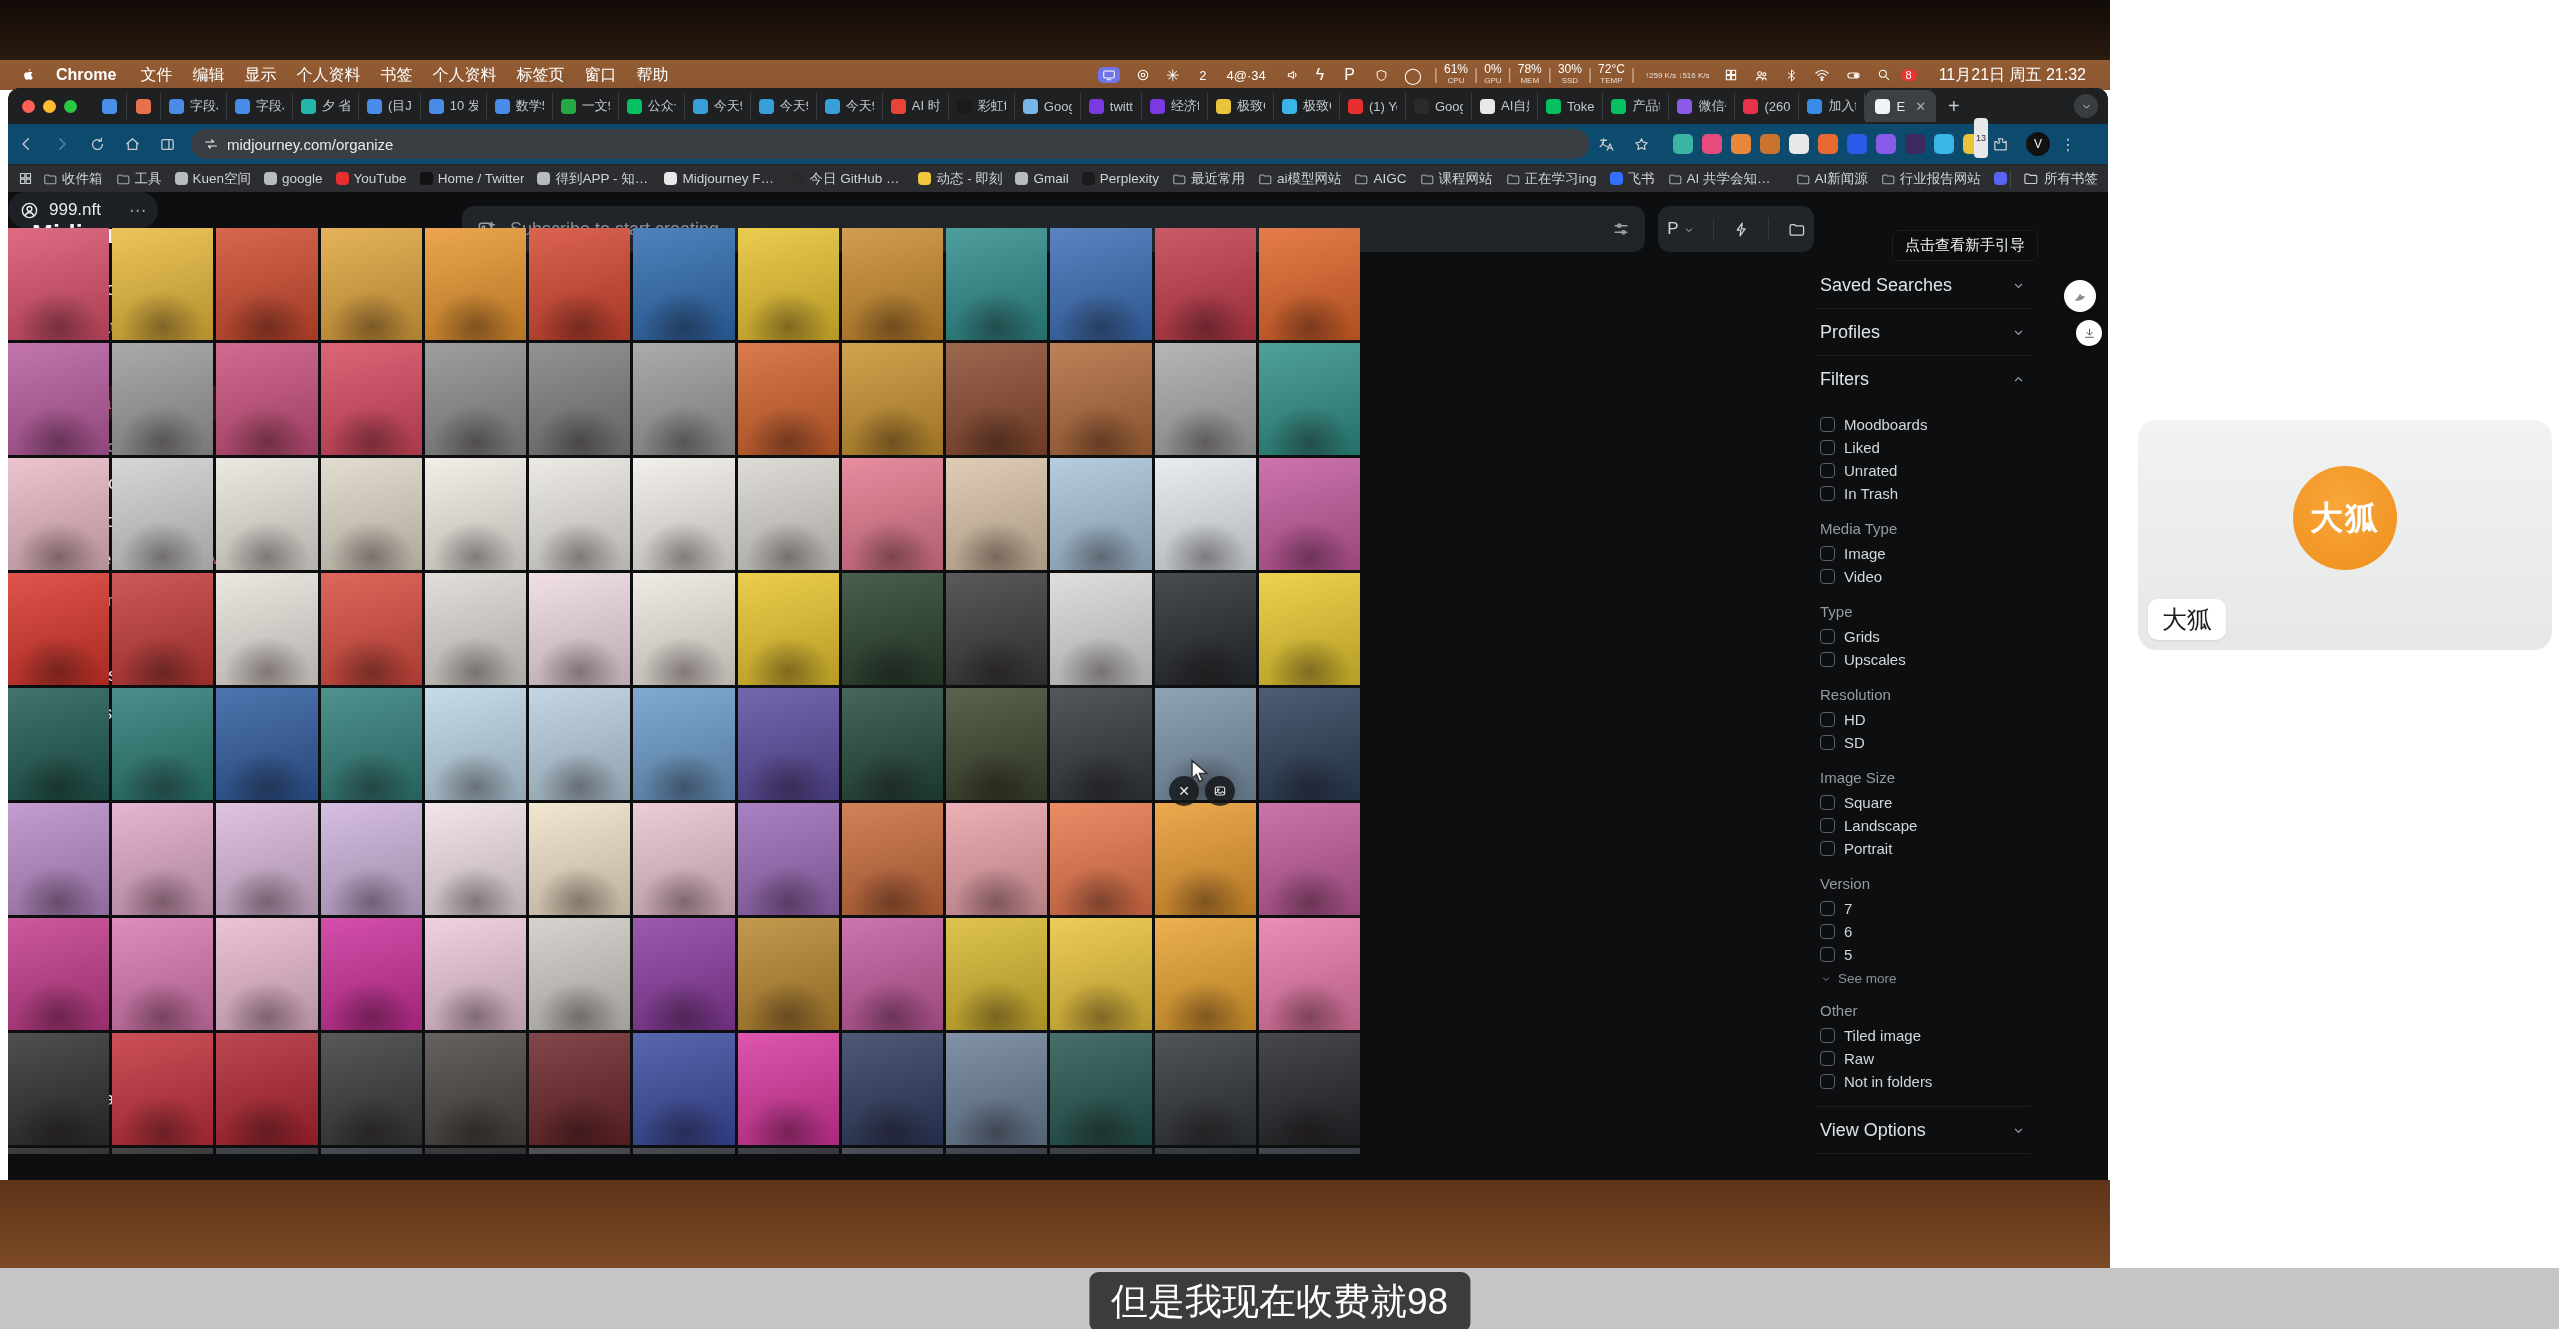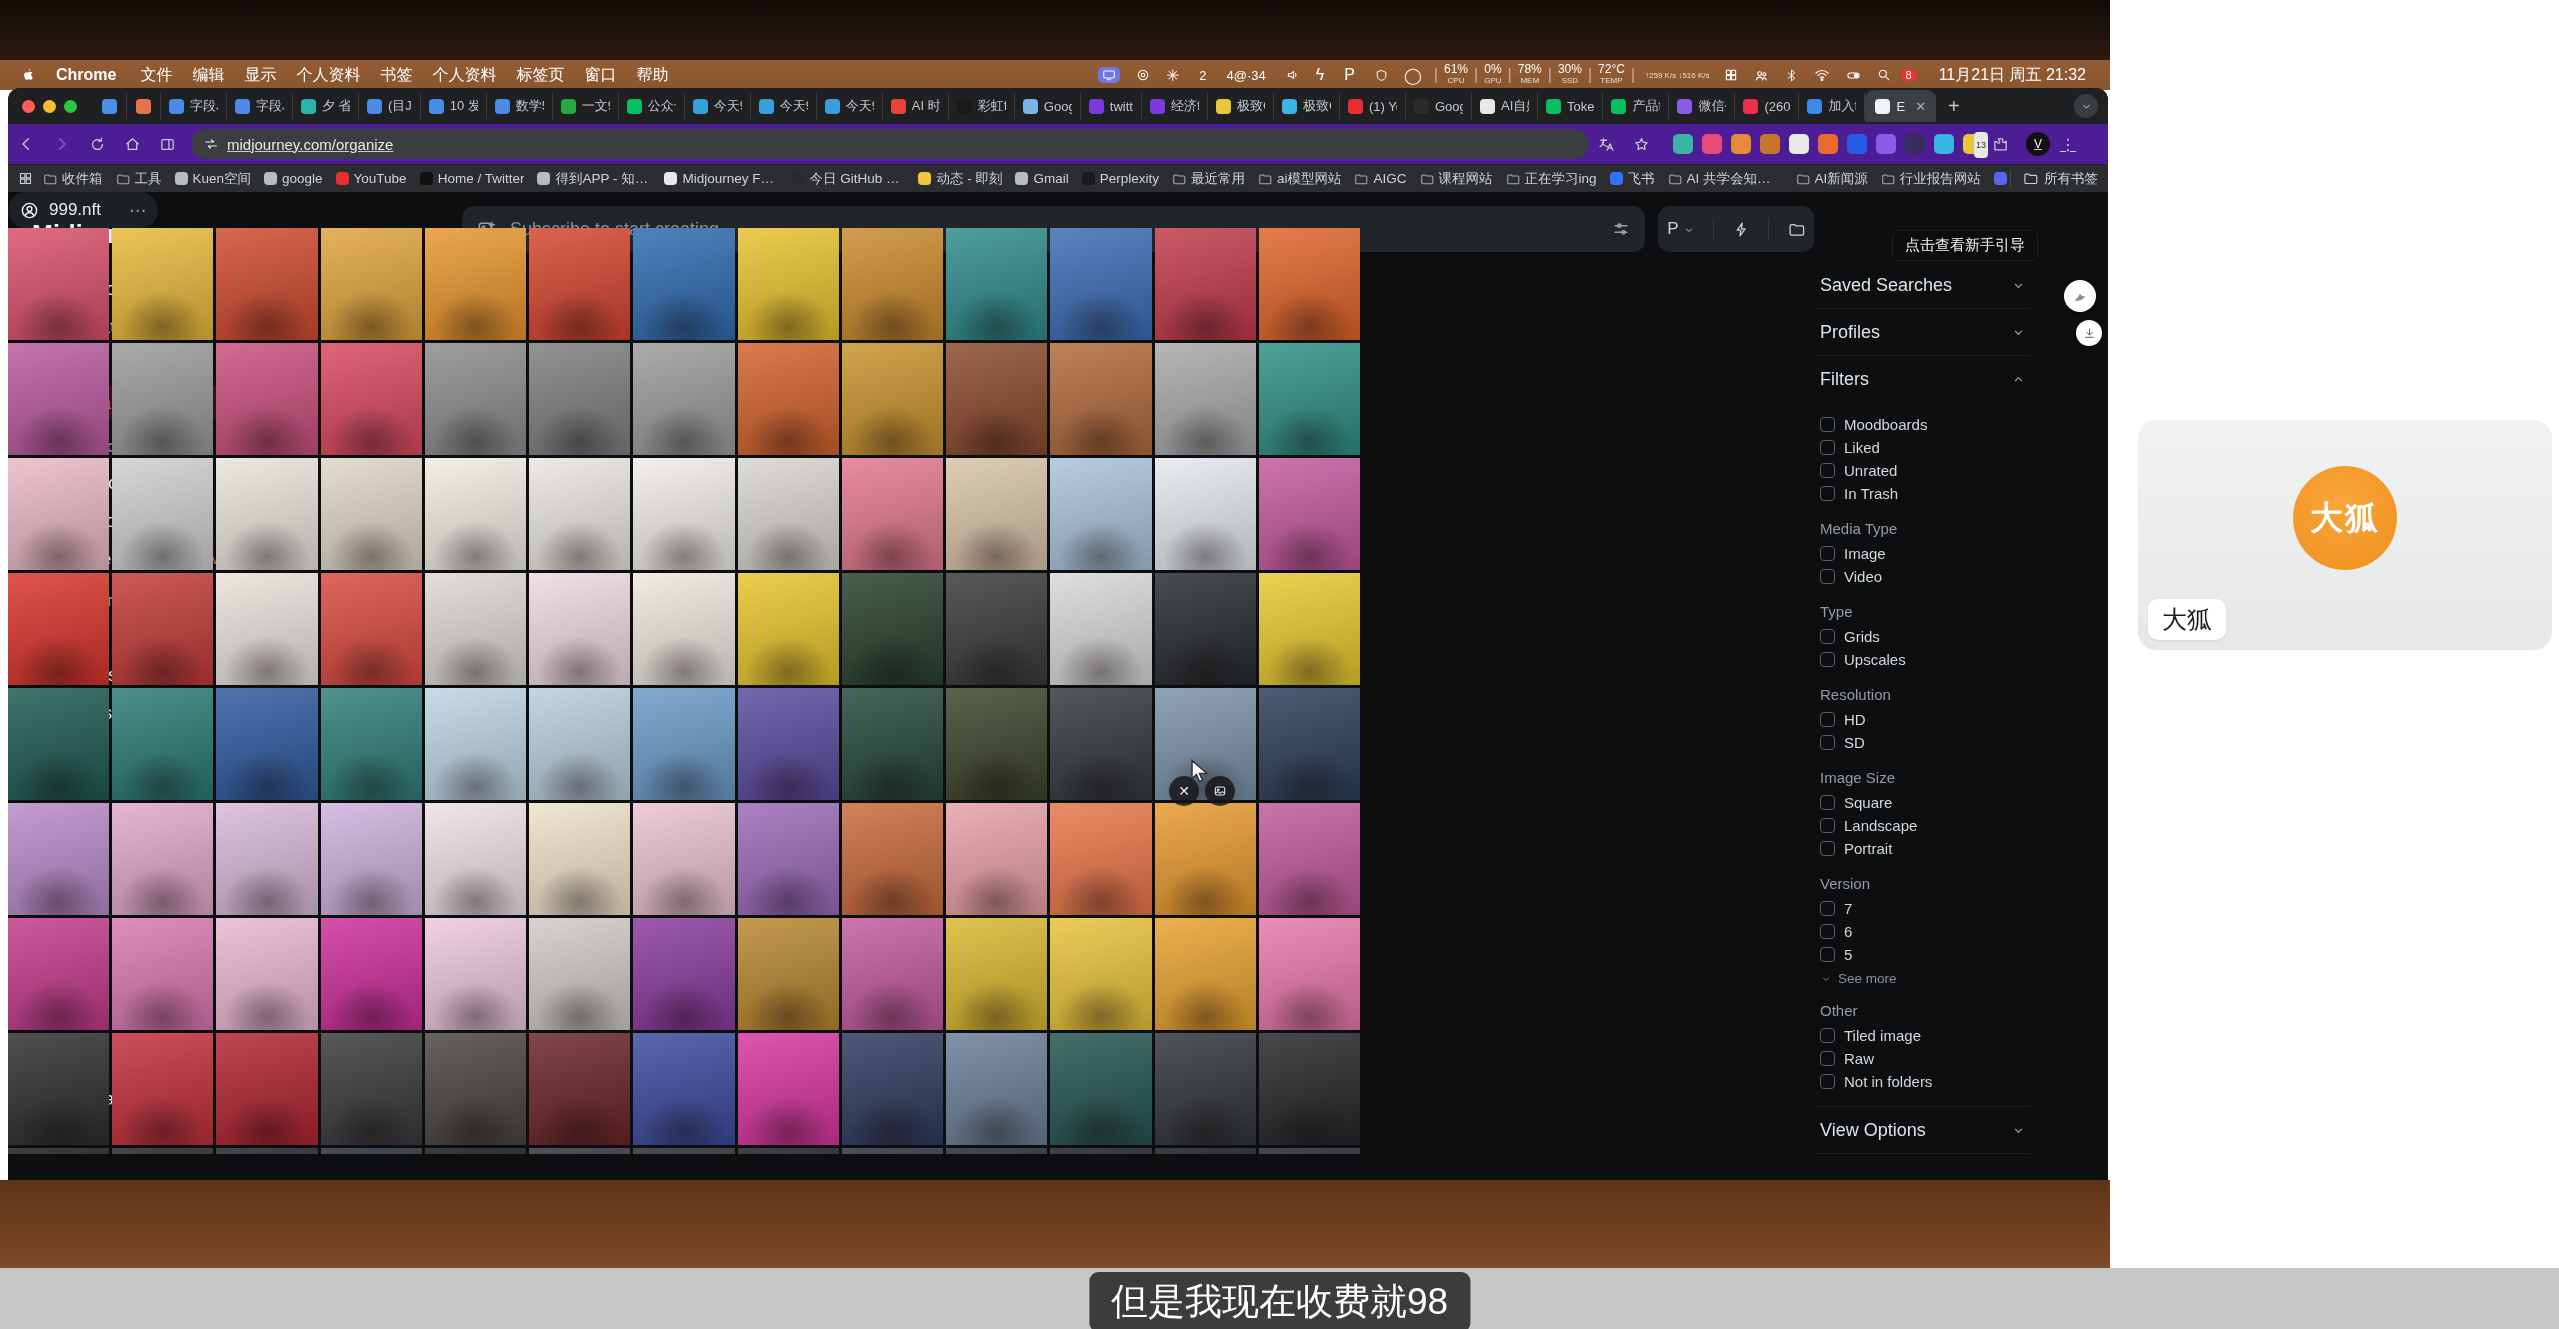--- a/index.html
+++ b/index.html
@@ -30,26 +30,26 @@
   .tab{display:flex;align-items:center;gap:6px;height:26px;padding:0 8px;border-right:1px solid #3a3d40;color:#c3c7cb;font-size:13px;flex:0 0 auto;max-width:66px;box-sizing:border-box;}
   .tab .fav{width:15px;height:15px;border-radius:4px;flex:0 0 auto;}
   .tab .tl{white-space:nowrap;overflow:hidden;max-width:40px;}
   .tab.pinned{max-width:34px;padding:0 9px;border-right:1px solid #3a3d40;}
   .tab.active{background:#3d4043;border-radius:9px 9px 0 0;height:32px;max-width:110px;color:#e8eaed;border-right:none;padding:0 10px;}
   .tab.active .tl{max-width:52px;}
   .tab .x{color:#aab;font-size:13px;margin-left:4px;}
   #newtab-btn{color:#c3c7cb;font-size:20px;padding:0 12px;}
   #tabsearch-btn{width:24px;height:24px;border-radius:50%;background:#3a3d40;color:#cfd3d7;display:flex;align-items:center;justify-content:center;margin-right:10px;flex:0 0 auto;}
 
-  #toolbar{left:0;top:36px;width:2100px;height:40px;background:#4c1d95;display:flex;align-items:center;color:#c8cbcf;text-decoration:underline;}
+  #toolbar{left:0;top:36px;width:2100px;height:40px;background:#0c4a6e;display:flex;align-items:center;color:#c8cbcf;}
   #toolbar .navic{margin:0 9px;display:inline-flex;}
   #omnibox{height:30px;background:#3a3d41;border-radius:15px;flex:0 0 1398px;margin-left:6px;display:flex;align-items:center;padding:0 12px;box-sizing:border-box;color:#e8eaed;font-size:15px;gap:8px;}
   #ext-row{display:flex;align-items:center;gap:9px;margin-left:14px;}
   .extic{width:20px;height:20px;border-radius:5px;position:relative;flex:0 0 auto;}
-  .extic .bdg{position:absolute;right:-5px;bottom:-4px;background:#e8e8e8;color:#333;font-size:9px;border-radius:4px;padding:8px 2px;}
+  .extic .bdg{position:absolute;right:-5px;bottom:-4px;background:#e8e8e8;color:#333;font-size:9px;border-radius:4px;padding:15px 2px;}
   #profile-avatar{width:24px;height:24px;border-radius:50%;background:#111;color:#eee;font-size:12px;display:flex;align-items:center;justify-content:center;margin-left:8px;}
   #toolbar-menu{margin:0 10px;color:#c8cbcf;font-size:16px;}
 
   #bookmarksbar{left:0;top:76px;width:2100px;height:28px;background:#2b2d30;border-top:1px solid #222426;display:flex;align-items:center;color:#cfd3d7;font-size:13.5px;padding:0 10px;box-sizing:border-box;}
   .bmk{display:flex;align-items:center;gap:5px;margin-right:13px;flex:0 0 auto;}
   .bmk .lab{max-width:96px;white-space:nowrap;overflow:hidden;text-overflow:ellipsis;}
   .bmk .dot{width:13px;height:13px;border-radius:4px;}
   .bmk-right{margin-left:auto;display:flex;align-items:center;gap:6px;border-left:1px solid #46494d;padding-left:12px;}
 
   

